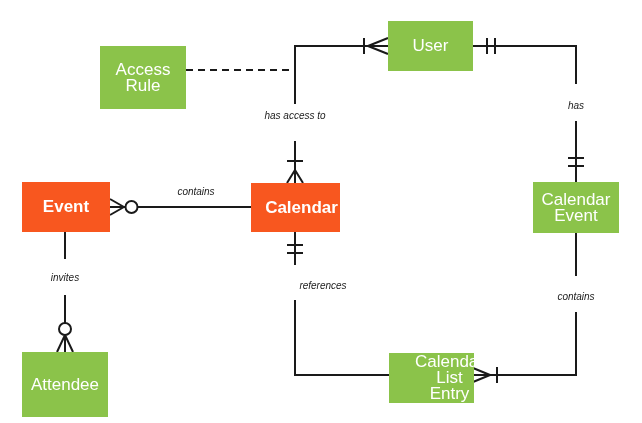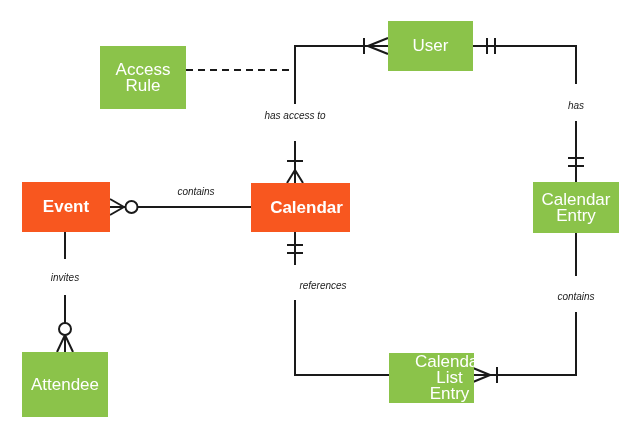--- a/index.html
+++ b/index.html
@@ -42,21 +42,21 @@
     position: absolute;
     transform: translateX(-50%);
     font-size: 10px;
     line-height: 15px;
     color: var(--color-label, #1a1a1a);
     white-space: nowrap;
     font-style: italic;
   }
   
   #ent-event         { left: 22px;  top: 182px; width: 88px; height: 50px; }
-  #ent-calendar      { left: 251px; top: 183px; width: 99px; height: 49px; padding-left: 16px; }
+  #ent-calendar      { left: 251px; top: 183px; width: 89px; height: 49px; padding-left: 16px; }
   #ent-access-rule   { left: 100px; top: 46px;  width: 86px; height: 63px; }
   #ent-user          { left: 388px; top: 21px;  width: 85px; height: 50px; }
   #ent-calendar-list { left: 533px; top: 182px; width: 86px; height: 51px; }
   #ent-cle           { left: 389px; top: 353px; width: 85px; height: 50px; padding-left: 40px; }
   #ent-attendee      { left: 22px;  top: 352px; width: 86px; height: 65px; }
   
   #lbl-contains-event { left: 196px; top: 184px; }
   #lbl-invites        { left: 65px;  top: 270px; }
   #lbl-has-access-to  { left: 295px; top: 108px; }
   #lbl-has            { left: 576px; top: 98px;  }
@@ -120,21 +120,21 @@
   <div class="entity orange" id="ent-calendar">
     <span>Calendar</span>
   </div>
   <div class="entity green" id="ent-access-rule">
     <span>Access Rule</span>
   </div>
   <div class="entity green" id="ent-user">
     <span>User</span>
   </div>
   <div class="entity green" id="ent-calendar-list">
-    <span>Calendar Entry</span>
+    <span>Calendar Event</span>
   </div>
   <div class="entity green" id="ent-cle">
     <span>Calendar List Entry</span>
   </div>
   <div class="entity green" id="ent-attendee">
     <span>Attendee</span>
   </div>
 
   <div class="rel-label" id="lbl-contains-event">contains</div>
   <div class="rel-label" id="lbl-invites">invites</div>

